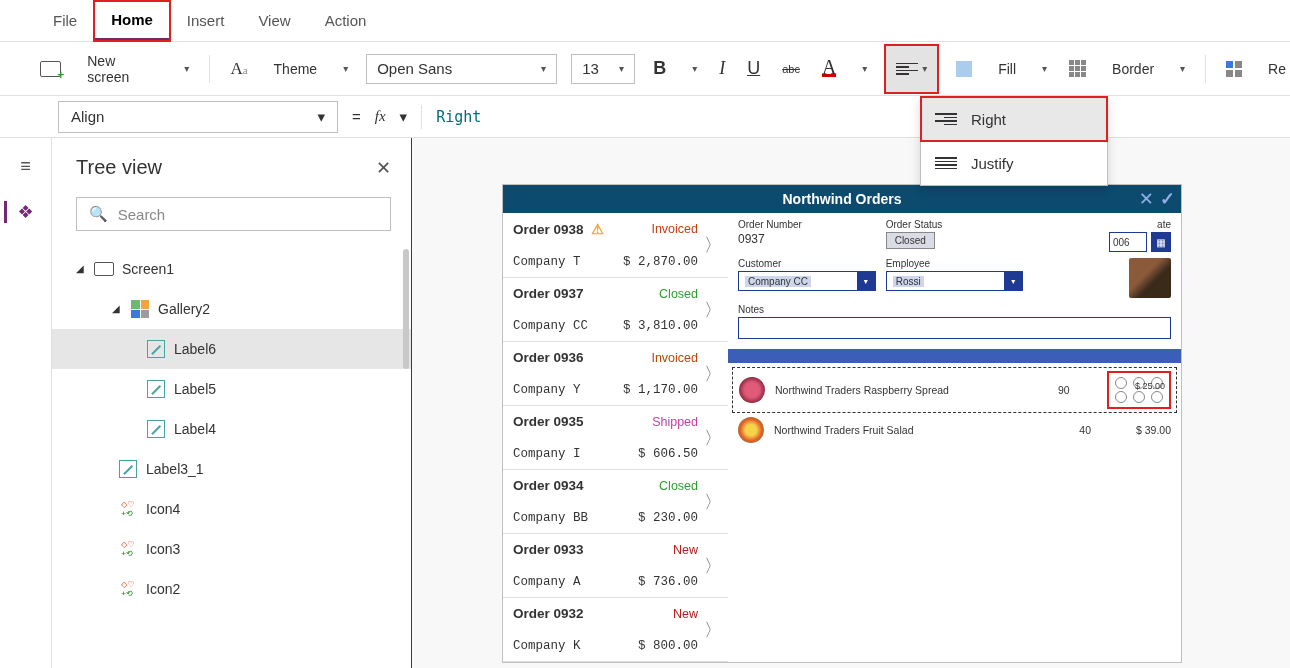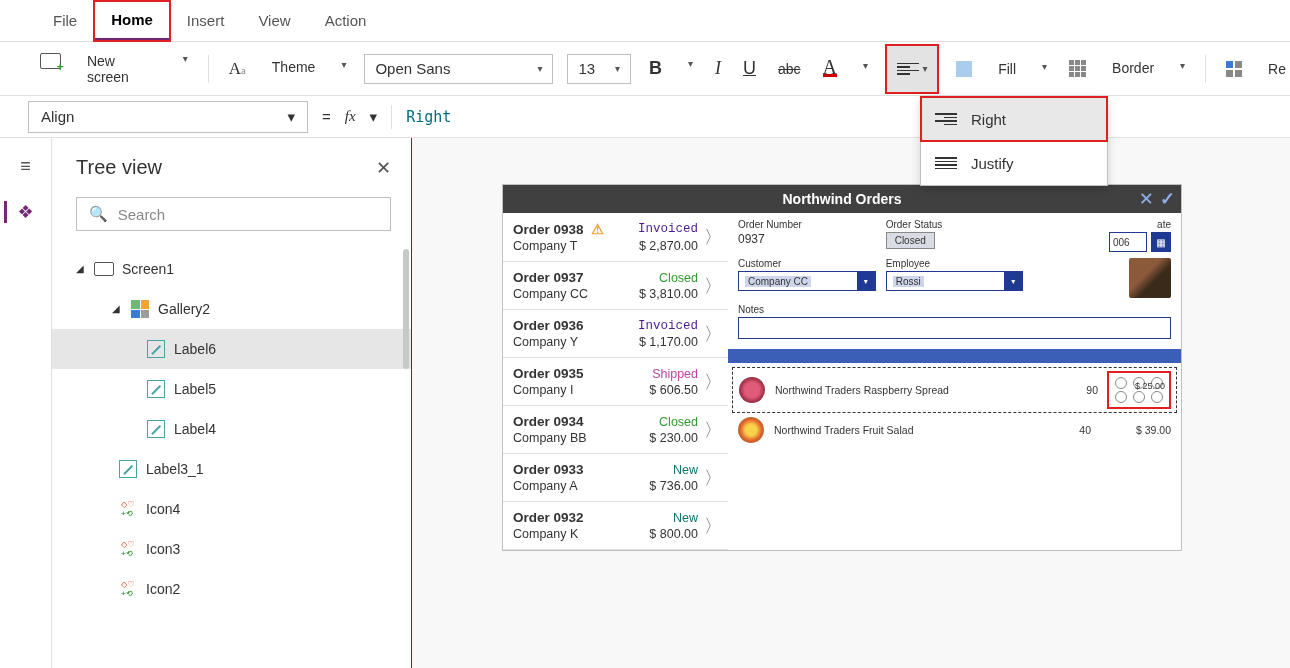--- a/index.html
+++ b/index.html
@@ -43,20 +43,21 @@
     border-bottom: 1px solid #e0e0e0;
     display: flex;
     align-items: center;
     padding-left: 36px;
     gap: 14px;
     font-size: 14px;
     color: #333;
   }
   .ribbon-item {
     display: flex;
+    align-items: center;
     gap: 26px;
     padding: 6px 4px;
     cursor: pointer;
   }
   .ribbon-sep {
     width: 1px;
     height: 28px;
     background: #e0e0e0;
     margin: 0 2px;
   }
@@ -83,21 +84,21 @@
     align-items: center;
     justify-content: center;
     cursor: pointer;
   }
   
   .formulabar {
     height: 42px;
     border-bottom: 1px solid #e0e0e0;
     display: flex;
     align-items: center;
-    padding: 0 28px;
+    padding: 0 58px;
     gap: 14px;
     font-size: 15px;
   }
   .prop-select {
     width: 280px;
     height: 32px;
     border: 1px solid #bfbfbf;
     display: flex;
     align-items: center;
     justify-content: space-between;
@@ -215,21 +216,21 @@
   .app-frame {
     width: 680px;
     background: #fff;
     border: 1px solid #c0c0c0;
     position: absolute;
     left: 90px;
     top: 46px;
   }
   .app-titlebar {
     height: 28px;
-    background: #404040;
+    background: #0c4a6e;
     color: #fff;
     display: flex;
     align-items: center;
     justify-content: center;
     font-weight: 600;
     font-size: 14px;
     position: relative;
   }
   .app-titlebar .title-actions{
     position:absolute; right:6px; display:flex; gap:6px; align-items:center;
@@ -244,25 +245,25 @@
   .order-item {
     border-bottom: 1px solid #e0e0e0;
     padding: 8px 6px 8px 10px;
     display: flex;
     align-items: center;
   }
   .order-item .texts { flex: 1; }
   .order-item .line1 { display:flex; justify-content:space-between; align-items:center;}
   .order-item .onum { font-weight: 600; font-size: 13.5px; }
   .order-item .status { font-size: 12.5px; }
-  .st-invoiced { color: #4c1d95; font-family: Liberation Mono, monospace; }
+  .st-invoiced { color: #c2410c; }
   .st-closed { color: #2e9c2e; }
   .st-shipped { color: #c23fa7; }
-  .st-new { color: #0f766e; }
-  .order-item .line2 { display:flex; justify-content:space-between; font-size: 12.5px; color:#333; margin-top:2px;}
+  .st-new { color: #b91c1c; }
+  .order-item .line2 { display:flex; justify-content:space-between; font-size: 12.5px; color:#333; margin-top:18px;font-family:Liberation Mono, monospace;}
   .order-item .arrow { font-size: 18px; color: #777; margin-left:6px;}
   .alert-tri{ color:#f2a33a; font-size:14px; margin-left:4px;}
   .detail-pane {
     flex: 1;
     font-size: 11px;
   }
   .detail-top {
     padding: 6px 10px 10px 10px;
     display: grid;
     grid-template-columns: 1fr 1fr 1fr;
@@ -326,21 +327,21 @@
   }
   .align-menu .opt.hover { background: #e8e8e8; }
   .alines { display:flex; flex-direction:column; gap:2px; width:22px;}
   .alines span{height:1.5px;background:#333;}
   .alines.left span:nth-child(1){width:100%;} .alines.left span:nth-child(2){width:60%;} .alines.left span:nth-child(3){width:100%;} .alines.left span:nth-child(4){width:60%;}
   .alines.center span{margin:0 auto;} .alines.center span:nth-child(1){width:100%;} .alines.center span:nth-child(2){width:60%;} .alines.center span:nth-child(3){width:100%;} .alines.center span:nth-child(4){width:60%;}
   .alines.right span{margin-left:auto;} .alines.right span:nth-child(1){width:100%;} .alines.right span:nth-child(2){width:60%;} .alines.right span:nth-child(3){width:100%;} .alines.right span:nth-child(4){width:60%;}
   .alines.justify span{width:100%;}
   .fill-sw{width:16px;height:16px;background:#aacdee;}
   .fontA{font-family:"Times New Roman",serif;font-size:20px;border-bottom:3px solid #c00;line-height:14px;}
-  .strike{ text-decoration: line-through; font-size:14px; color:#333;}
+  .strike{ text-decoration: line-through; font-size:11px; color:#333;}
   .underline-u{ text-decoration: underline; font-size:18px;}
   .reorder-ic{display:grid;grid-template-columns:auto auto;gap:2px;}
   .reorder-ic span{width:7px;height:7px;background:#888;}
   .reorder-ic span:nth-child(1){background:#3a7ad9;}
   .borderic{display:grid;grid-template-columns:repeat(3,5px);grid-template-rows:repeat(3,5px);gap:1px;}
   .borderic span{background:#888;}
   .newscreen-ic{width:22px;height:16px;border:1.5px solid #555;border-radius:2px;position:relative;}
   .newscreen-ic::after{content:"+";position:absolute;right:-4px;bottom:-6px;color:#2e9c2e;font-weight:bold;font-size:12px;}
   .theme-ic{font-family:serif;font-size:15px;}
   .theme-ic .bigA{font-size:17px;}
@@ -699,21 +700,21 @@
             <div style="grid-column:span 3">
               <div class="dlabel">Notes</div>
               <div class="notes-box"></div>
             </div>
           </div>
           <div class="blue-strip"></div>
           <div class="line-items" id="line-items">
               <div class="line-item selected">
                 <span class="thumb thumb-red"></span>
                 <span class="pname">Northwind Traders Raspberry Spread</span>
-                <span style="width:40px;text-align:right">90</span>
+                <span style="width:40px;text-align:left">90</span>
                 <span class="sel-handles highlight-red">
                   <span style="display:flex;flex-direction:column;gap:2px">
                     <span class="hrow">
                       <span class="h"></span>
                       <span class="h"></span>
                       <span class="h"></span>
                     </span>
                     <span class="hrow">
                       <span class="h"></span>
                       <span class="h"></span>

